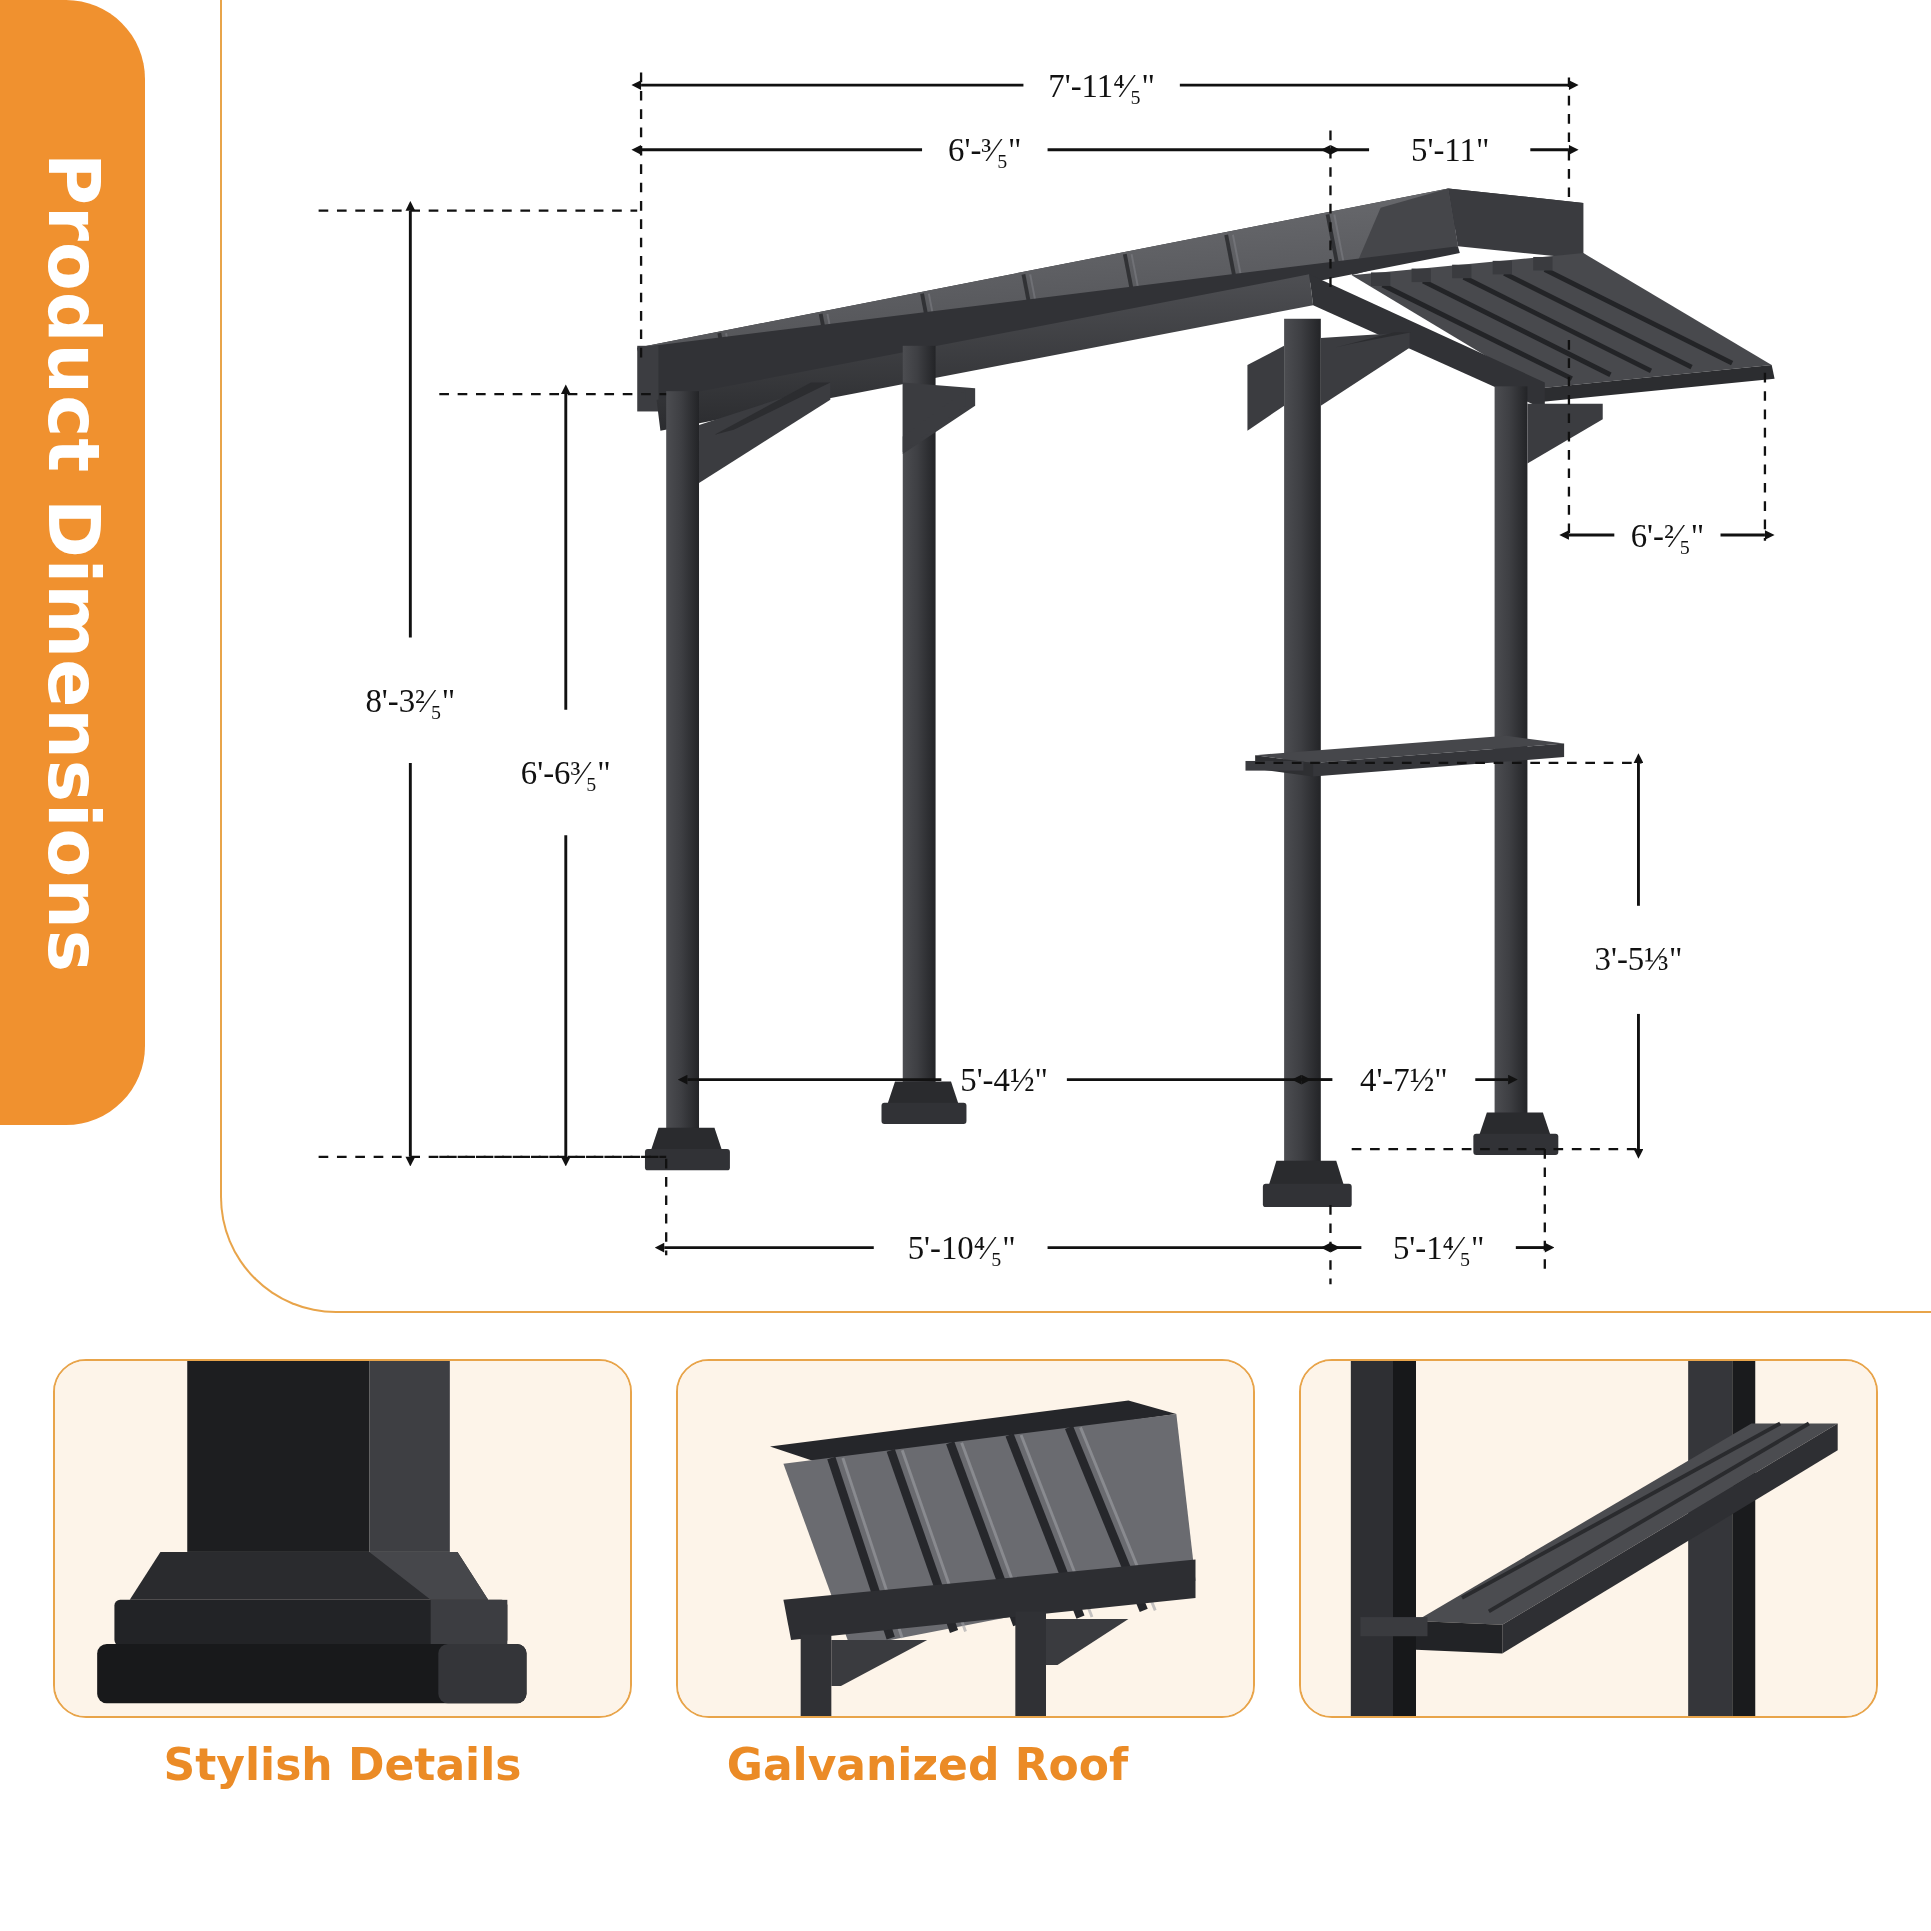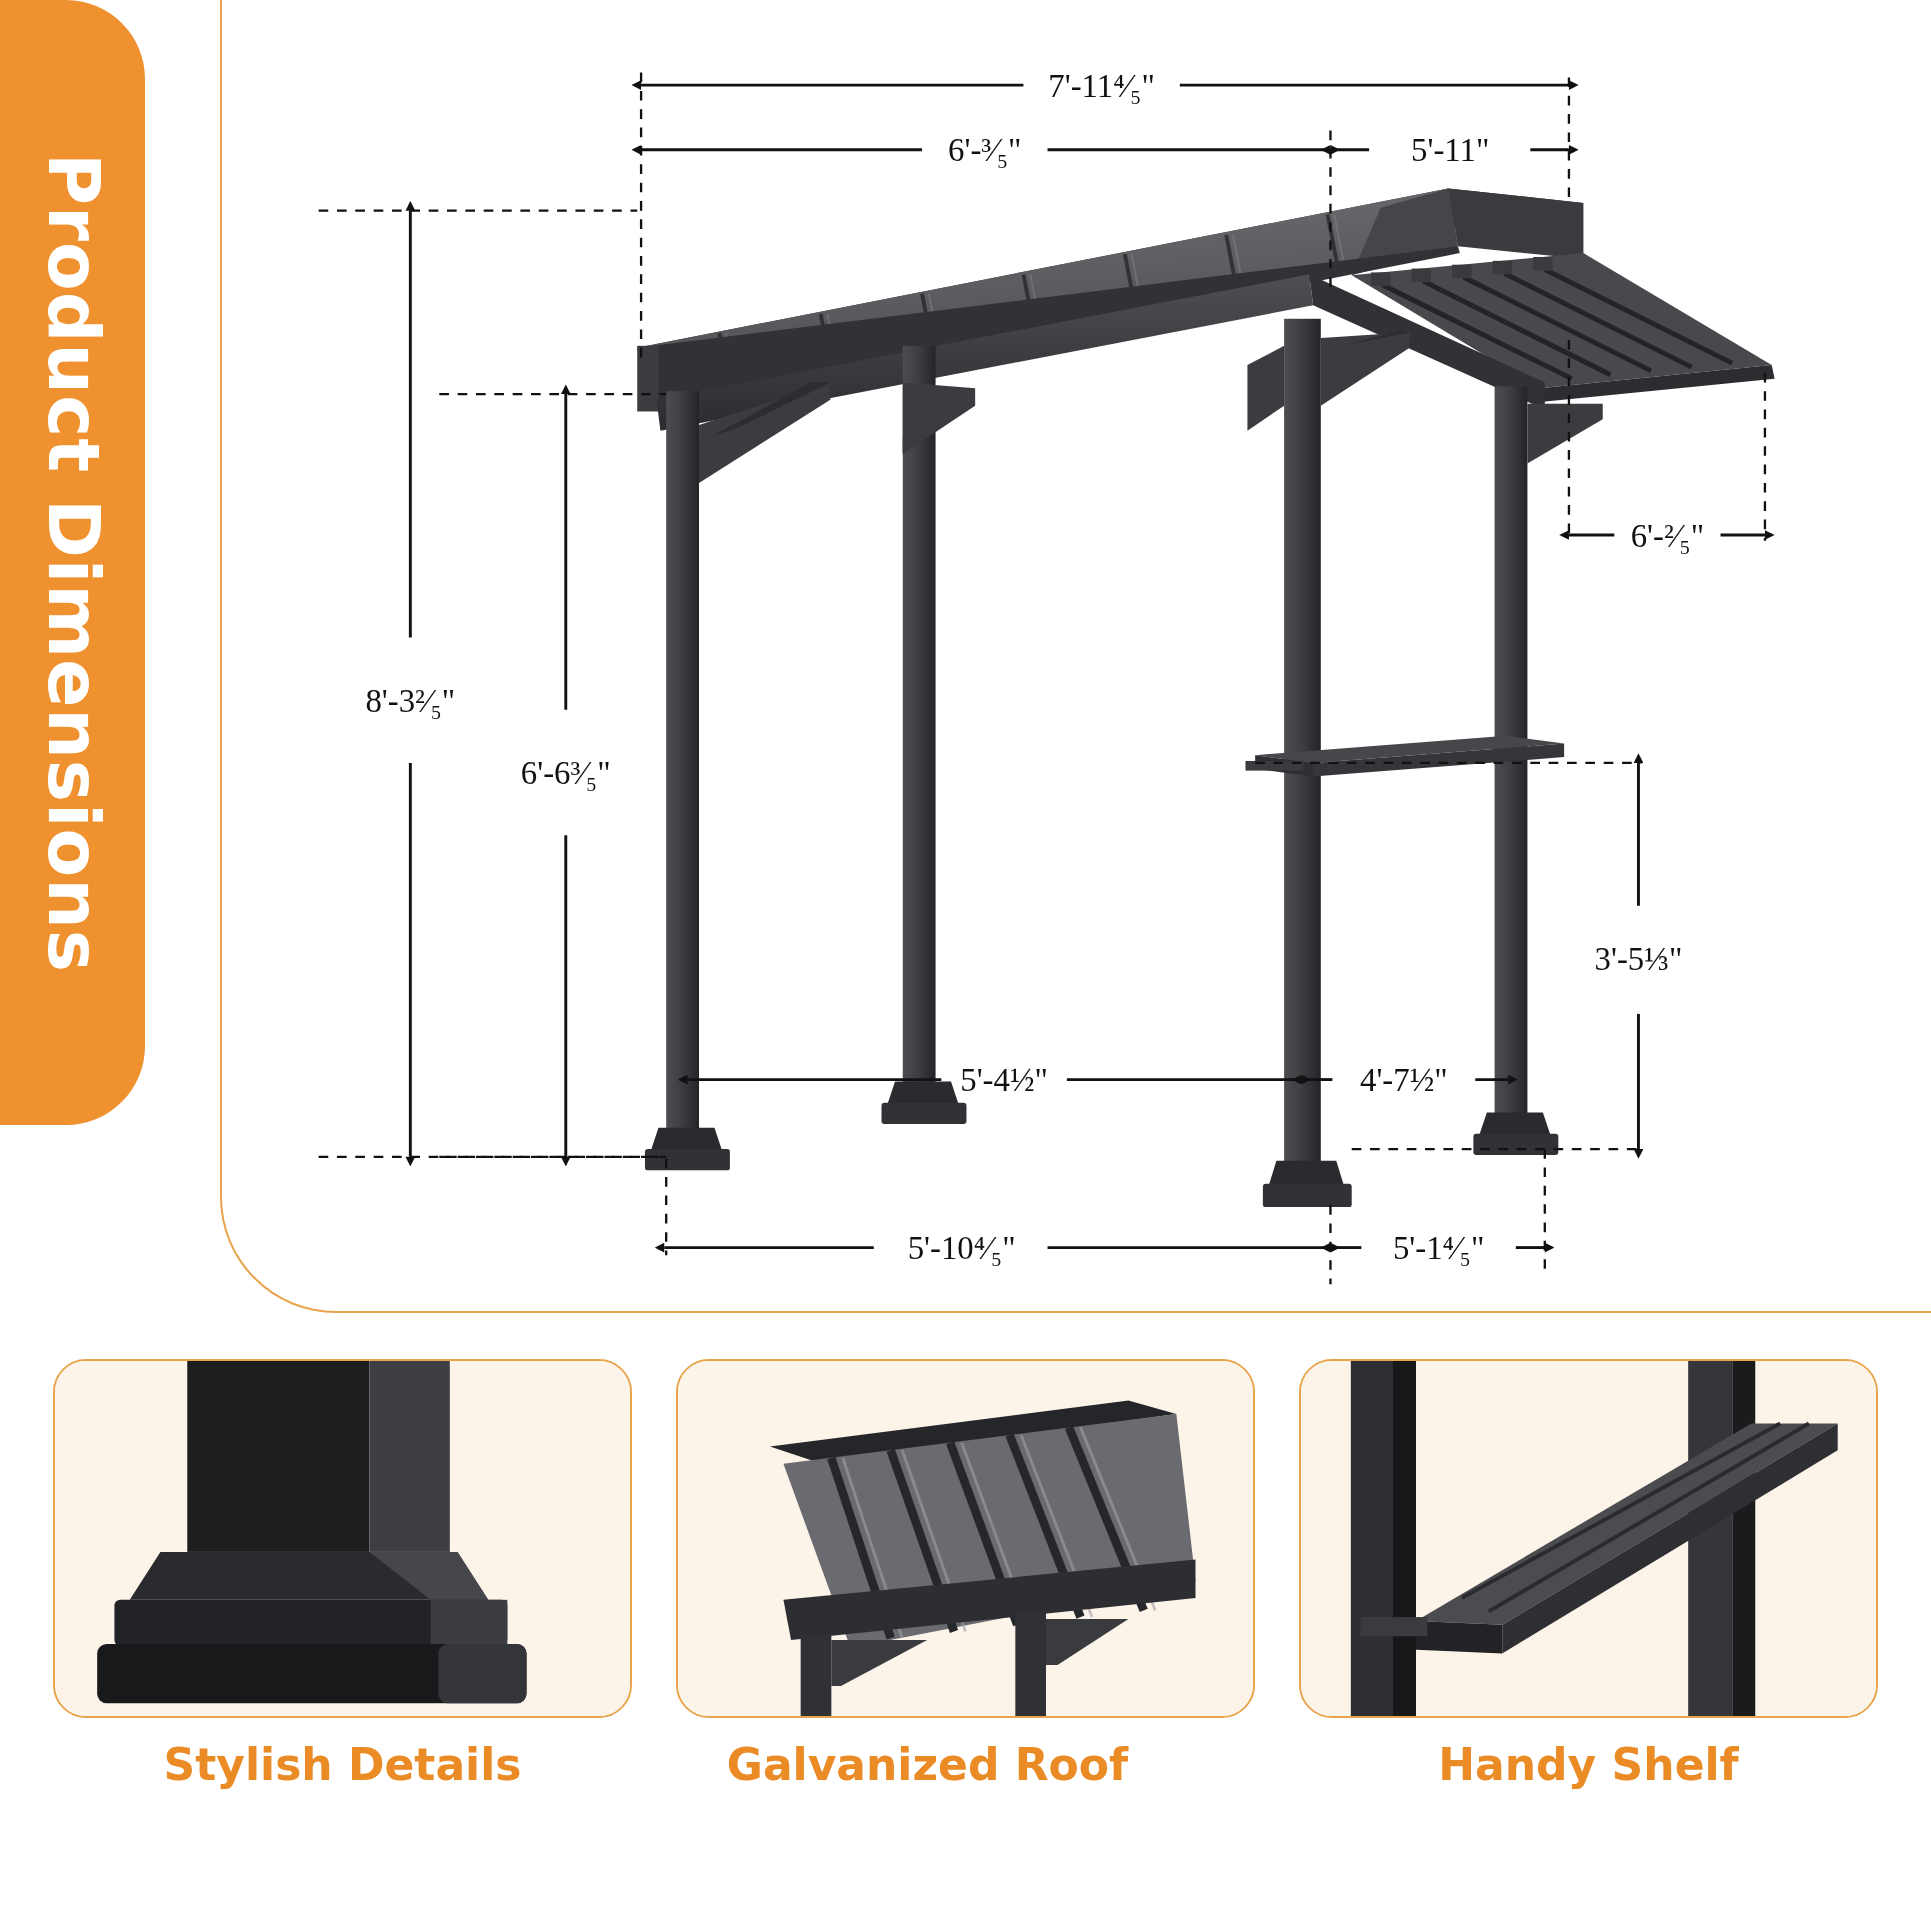--- a/index.html
+++ b/index.html
@@ -355,17 +355,16 @@
           <line x1="196" y1="262" x2="530" y2="66"></line>
         </g>
         <polygon points="120,272 210,276 210,306 120,302" fill="#222326"></polygon>
         <polygon points="210,276 560,66 560,94 210,306" fill="#2E2F33"></polygon>
         <rect x="62" y="268" width="70" height="20" fill="#3A3B3F"></rect>
       </svg>
     </div>
 
     <div class="card-caption cap1">Stylish Details</div>
     <div class="card-caption cap2">Galvanized Roof</div>
-    <div class="card-caption cap3">Handy Shelf</div>
   </div>
 
 </div>
 
 
 </body></html>

